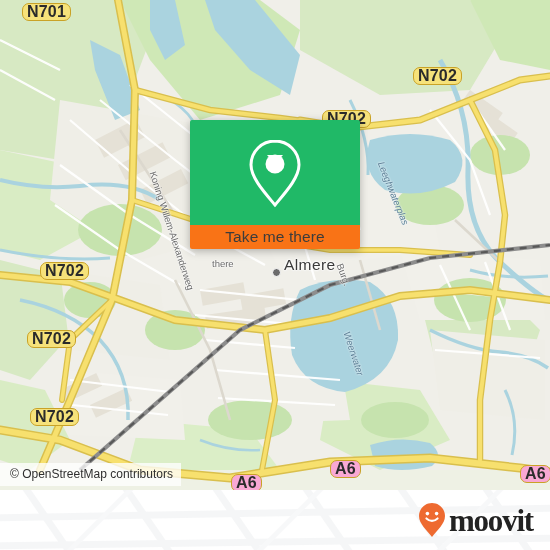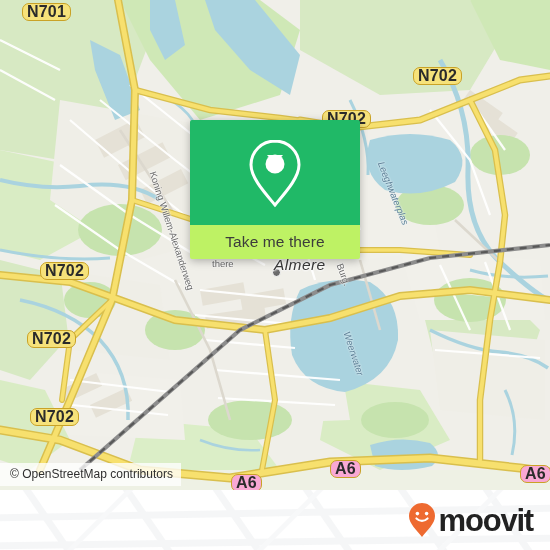--- a/index.html
+++ b/index.html
@@ -29,21 +29,21 @@
   .lbl-water{font-size:9.5px;color:#5b7f96;font-style:italic;
              text-shadow:0 0 2px #eaf4f8,0 0 2px #eaf4f8;}
   .citydot{position:absolute;width:7px;height:7px;border-radius:50%;
            background:#6b6b6b;border:1.5px solid #fff;}
 
   
   #card{position:absolute;left:190px;top:120px;width:170px;
         filter:drop-shadow(0 2px 4px rgba(0,0,0,.28));}
   #card-top{height:105px;background:#20b967;border-radius:2px 2px 0 0;
             display:flex;align-items:center;justify-content:center;}
-  #card-bottom{height:34px;background:#bef264;border-radius:0 0 2px 2px;
+  #card-bottom{height:24px;background:#f97316;border-radius:0 0 2px 2px;
                display:flex;align-items:center;justify-content:center;}
   #card-label{font-size:15.5px;color:#3c3c3c;letter-spacing:.1px;}
   #card-pointer{position:absolute;left:50%;margin-left:-8px;top:155px;
                 width:0;height:0;border-left:8px solid transparent;
                 border-right:8px solid transparent;border-top:9px solid #fff;}
 
   
   #osm-attr{position:absolute;left:0;bottom:4px;background:rgba(255,255,255,.78);
             font-size:12px;color:#2f2f2f;padding:4px 8px 5px 10px;line-height:14px;}
 
@@ -52,21 +52,21 @@
           background:#ffffff;overflow:hidden;}
   #footer-watermark{position:absolute;left:0;top:0;width:550px;height:60px;
                     opacity:.5;}
   #footer-inner{position:relative;width:550px;height:60px;display:flex;
                 align-items:center;}
   #footer-title{position:absolute;left:19px;top:50%;transform:translateY(-50%);
                 font-size:15px;color:#3d4147;white-space:nowrap;letter-spacing:0;}
   #brand{position:absolute;right:17px;top:50%;transform:translateY(-50%);
          display:flex;align-items:center;gap:2px;}
   #brand-word{font-size:31px;font-weight:700;color:#222222;letter-spacing:-1.2px;
-              line-height:31px;}
+              line-height:31px;font-family:Liberation Serif, serif;}
 </style>
 </head>
 <body>
 
 <div id="app">
 
   <div id="map">
 
     <svg class="layer" viewBox="0 0 550 490" preserveAspectRatio="none">
 
@@ -214,21 +214,21 @@
 
     <div class="lbl lbl-water" style="left:386px;top:160px;transform:rotate(68deg);transform-origin:0 0;">Leeghwaterplas</div>
 
     <div class="lbl lbl-water" style="left:352px;top:330px;transform:rotate(72deg);transform-origin:0 0;">Weerwater</div>
 
     <div class="lbl lbl-street" style="left:345px;top:262px;transform:rotate(70deg);transform-origin:0 0;">Burg.</div>
 
     <div class="lbl lbl-street" style="left:212px;top:258px;">there</div>
 
     <div class="citydot" style="left:272px;top:268px;"></div>
-    <div class="lbl lbl-city" style="left:274px;top:256px;font-style:italic;">Almere</div>
+    <div class="lbl lbl-city" style="left:284px;top:256px;">Almere</div>
 
     <div class="shield" style="left:22px;top:3px;">N701</div>
     <div class="shield" style="left:413px;top:67px;">N702</div>
     <div class="shield" style="left:322px;top:110px;">N702</div>
     <div class="shield" style="left:40px;top:262px;">N702</div>
     <div class="shield" style="left:27px;top:330px;">N702</div>
     <div class="shield" style="left:30px;top:408px;">N702</div>
     <div class="shield motor" style="left:231px;top:474px;">A6</div>
     <div class="shield motor" style="left:330px;top:460px;">A6</div>
     <div class="shield motor" style="left:520px;top:465px;">A6</div>

